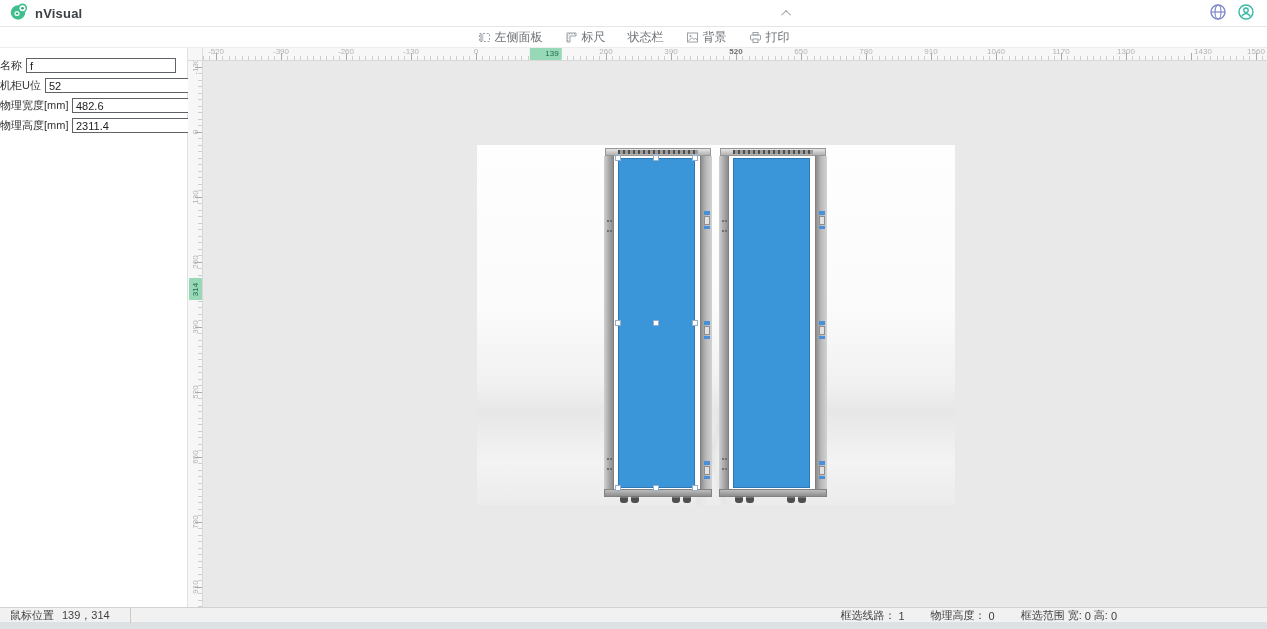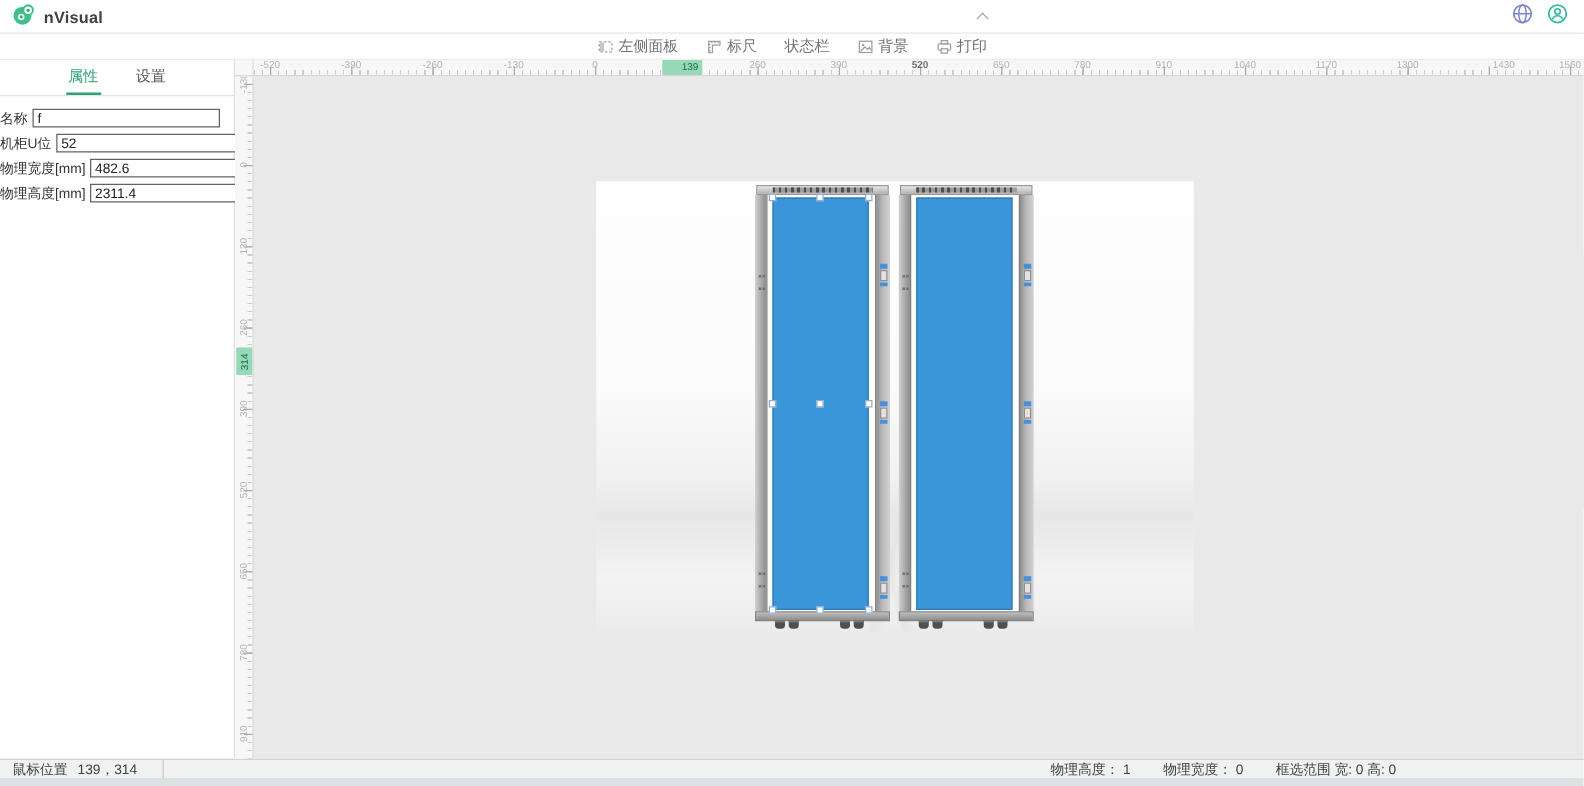--- a/index.html
+++ b/index.html
@@ -198,24 +198,20 @@
             </svg>
           </span>
           <span>打印</span>
         </span>
       </div>
   </div>
 
   <div class="main">
 
     <div class="sidebar">
-      <div class="side-tabs">
-          <span class="side-tab active">属性</span>
-          <span class="side-tab">设置</span>
-        </div>
       <div class="side-fields">
           <div class="field-row">
             <span class="field-label">名称</span>
             <input class="field-input" type="text" value="f" style="">
           </div>
           <div class="field-row">
             <span class="field-label">机柜U位</span>
             <input class="field-input" type="text" value="52" style="">
           </div>
           <div class="field-row">
@@ -378,25 +374,25 @@
   </div>
 
   <div class="statusbar">
     <div class="status-left">
       <span>鼠标位置</span>
       <span>139，314</span>
       <span class="status-divider"></span>
     </div>
     <div class="status-right">
       <span class="status-group">
+        <span>框选线路：</span>
+          <span>1</span>
+      </span>
+      <span class="status-group">
         <span>物理高度：</span>
-          <span>1</span>
-      </span>
-      <span class="status-group">
-        <span>物理宽度：</span>
           <span>0</span>
       </span>
       <span class="status-group">
         <span>框选范围</span>
         <span>宽:</span>
         <span>0</span>
         <span>高:</span>
         <span>0</span>
       </span>
     </div>

